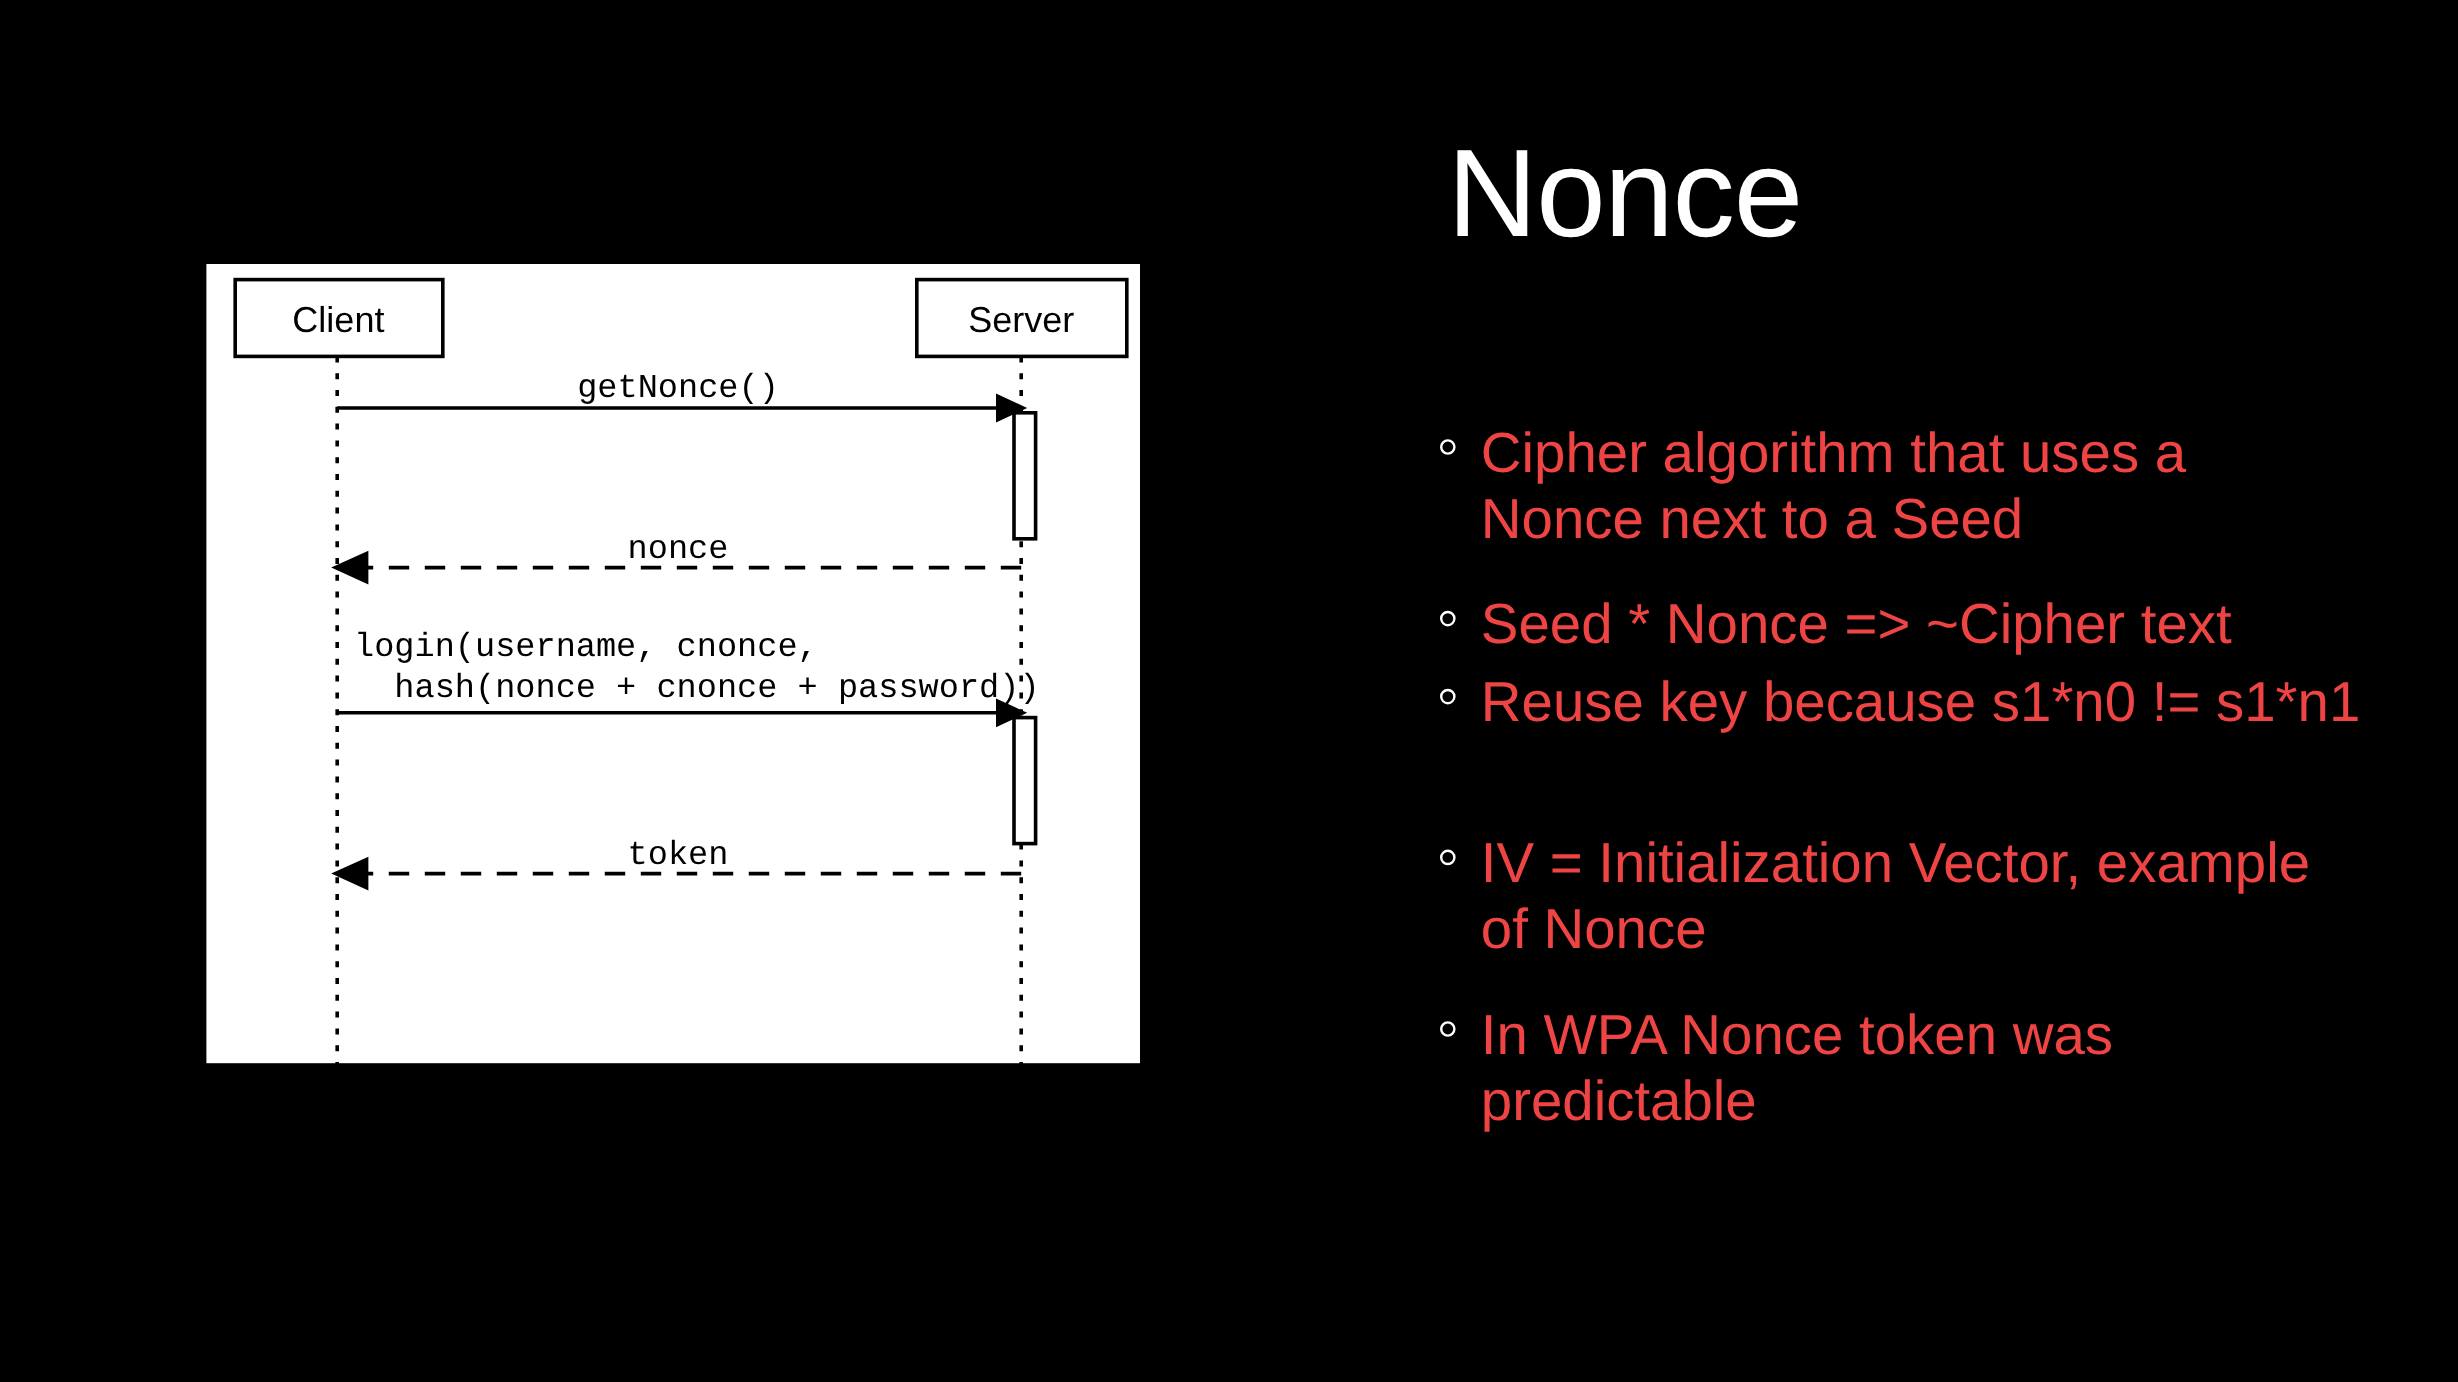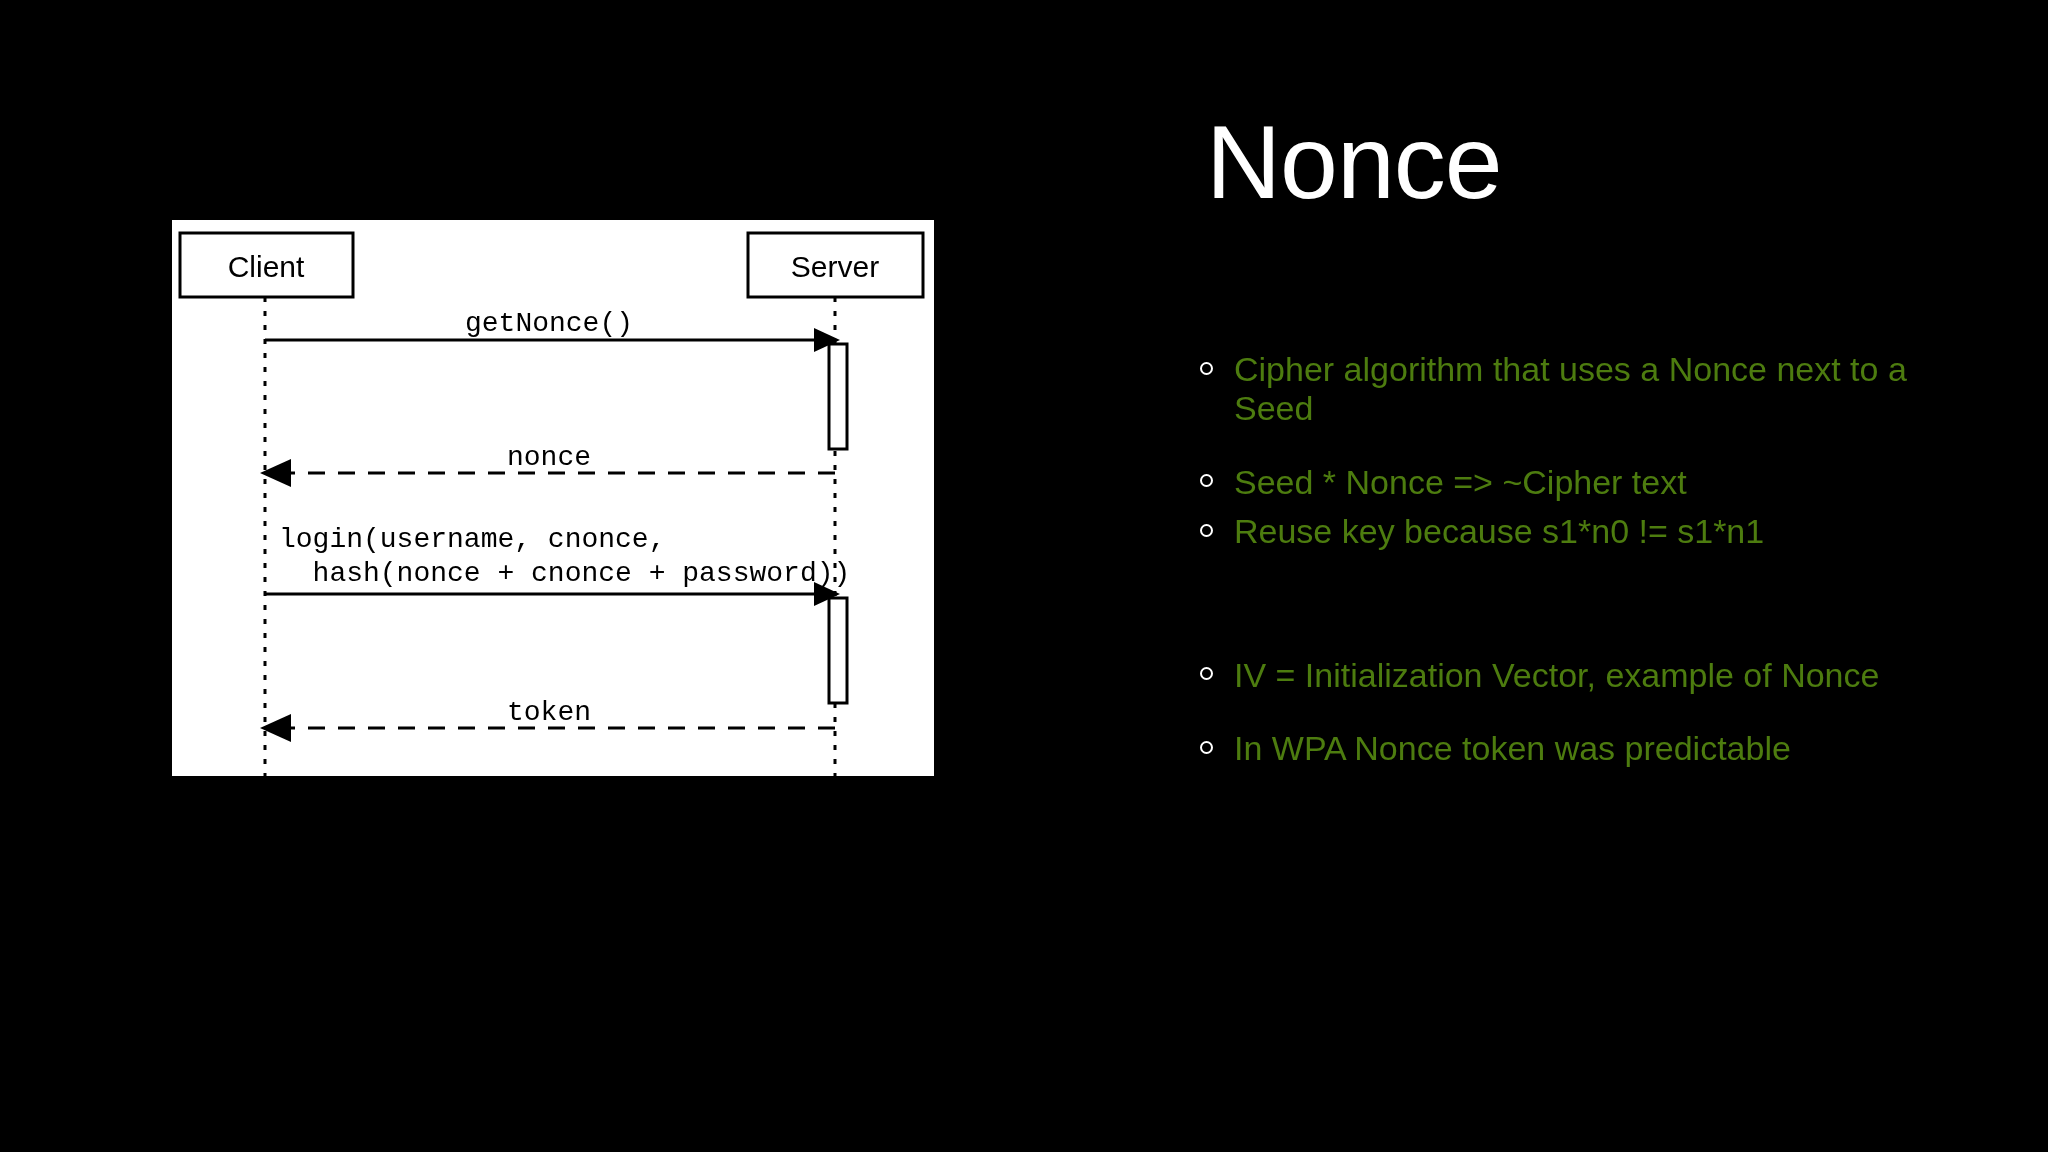--- a/index.html
+++ b/index.html
@@ -20,22 +20,23 @@
     height: 1152px;
     background: #000000;
   }
 
   
   .diagram-panel {
     position: absolute;
     left: 172px;
     top: 220px;
     width: 762px;
-    height: 556px;
+    height: 666px;
     background: #ffffff;
+    padding-left: 16px;
   }
   .diagram-svg {
     display: block;
     width: 762px;
     height: 735px;
   }
 
   
   .content {
     position: absolute;
@@ -58,41 +59,41 @@
     margin: 0;
     padding: 0;
     position: absolute;
     top: 240px;
     left: 0;
     width: 770px;
   }
   .bullet-item {
     position: relative;
     padding-left: 34px;
-    font-size: 34px;
+    font-size: 47px;
     line-height: 1.16;
-    color: #4d7c0f;
+    color: #ef4444;
     font-weight: 400;
   }
   .bullet-item .marker {
     position: absolute;
     left: 0;
     top: 0.34em;
     width: 13px;
     height: 13px;
     border: 2px solid #ffffff;
     border-radius: 50%;
     box-sizing: border-box;
   }
   .bullet-text { display: block; }
 
   
   .gap-sm { margin-top: 10px; }
   .gap-md { margin-top: 34px; }
-  .gap-lg { margin-top: 104px; }
+  .gap-lg { margin-top: 80px; }
 </style>
 </head>
 <body>
 
 <div class="slide">
 
   <div class="diagram-panel">
     <svg class="diagram-svg" viewBox="0 0 762 735" xmlns="http://www.w3.org/2000/svg">
 
       <line x1="93" y1="77" x2="93" y2="735" stroke="#000000" stroke-width="3" stroke-dasharray="5,9"></line>

